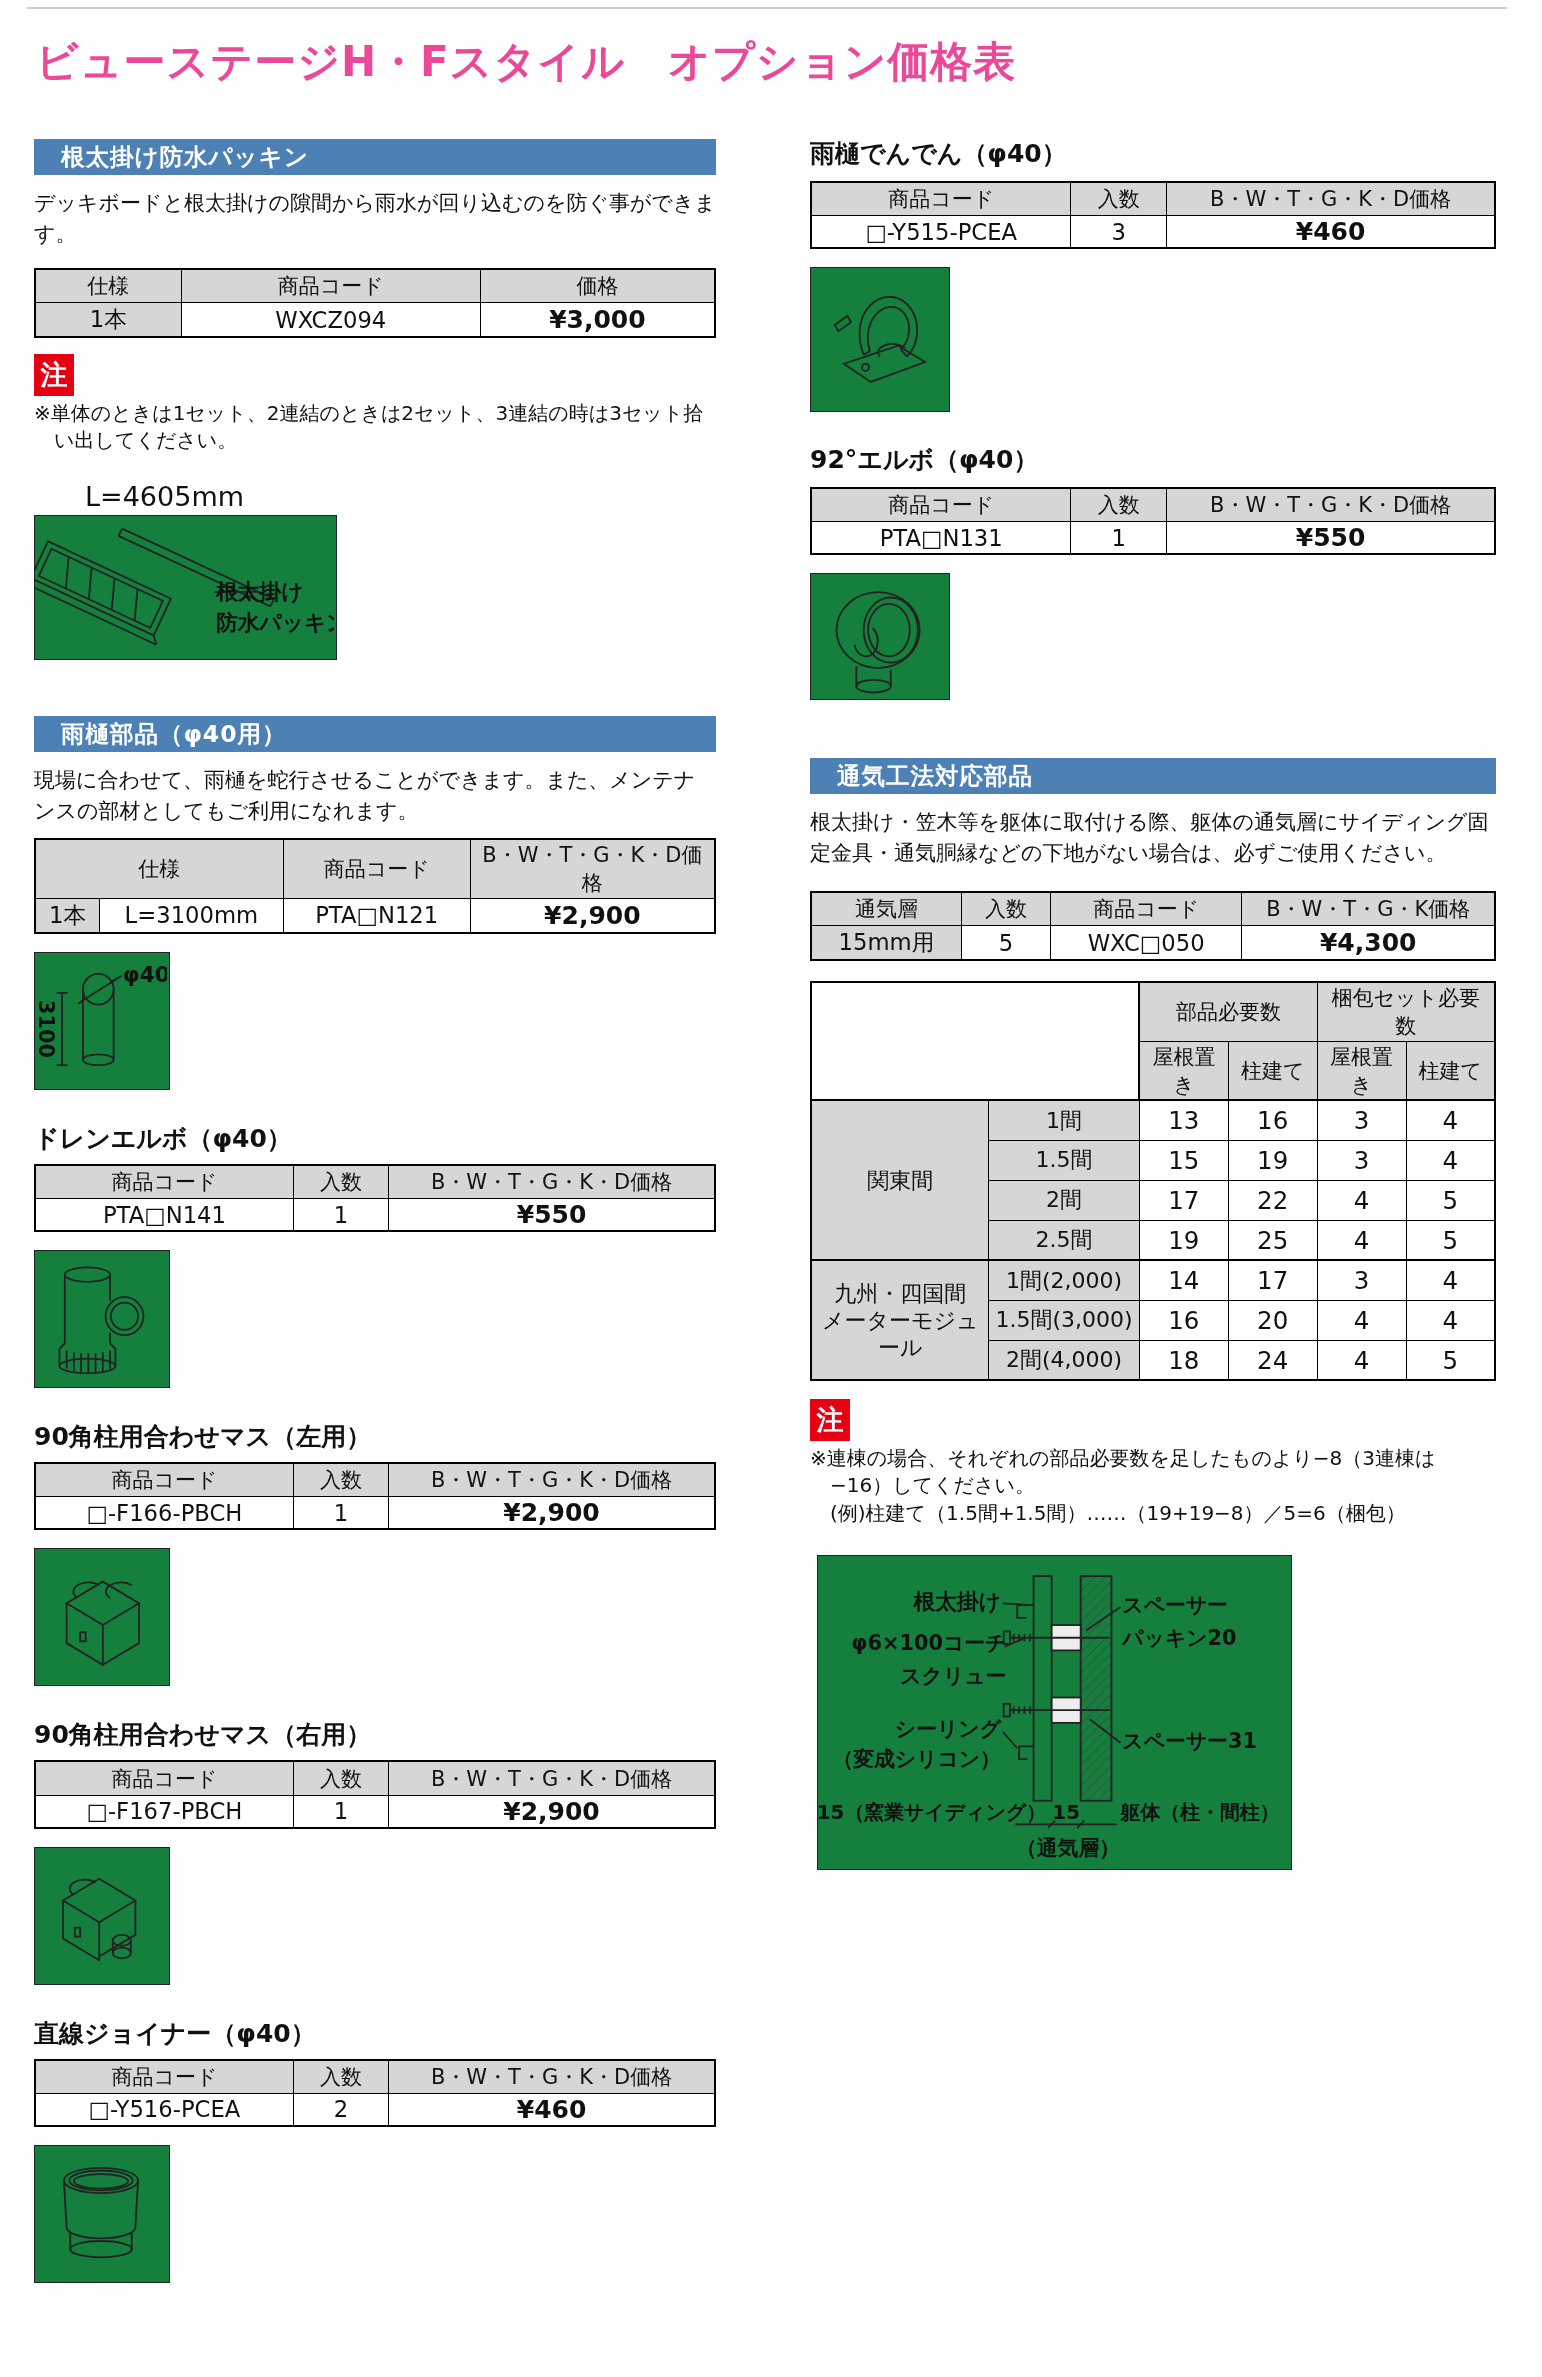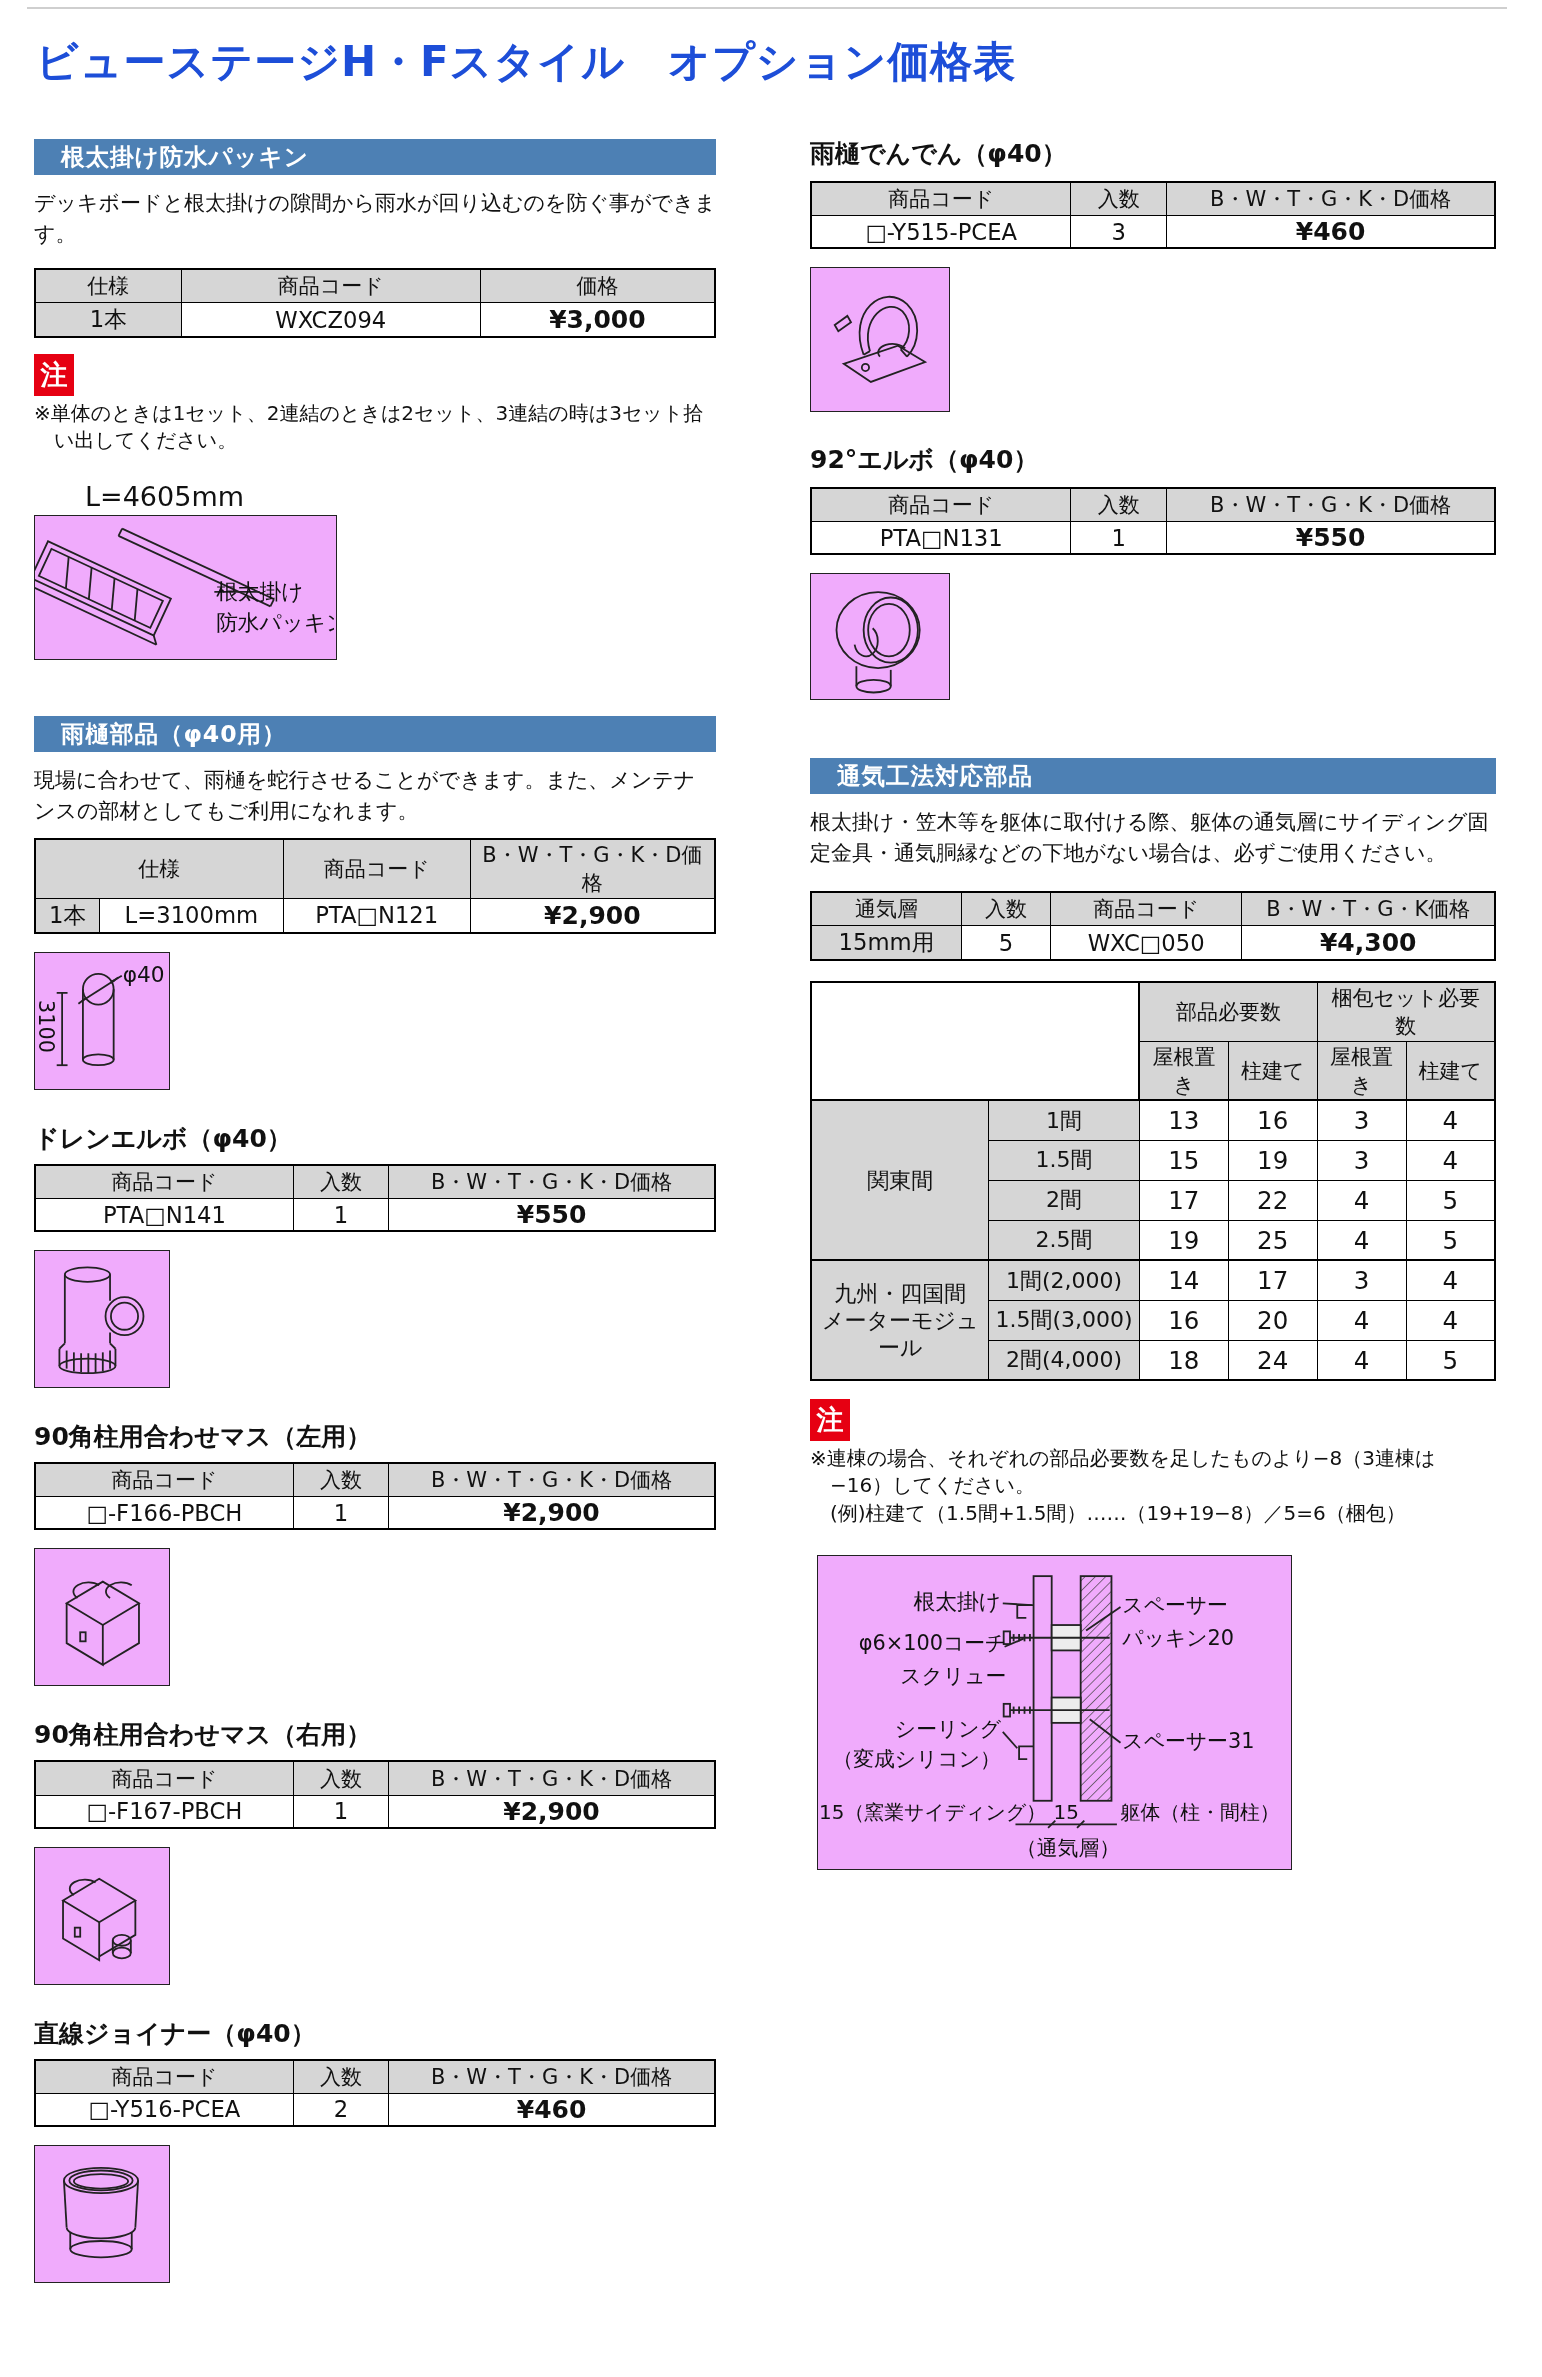--- a/index.html
+++ b/index.html
@@ -3,21 +3,21 @@
 <meta charset="utf-8">
 <style>
   * { margin:0; padding:0; box-sizing:border-box; }
   body { background:#fff; }
   .page {
     width:1542px; height:2377px; background:#fff; position:relative;
     font-family:"DejaVu Sans","Liberation Sans",sans-serif; color:#111;
     padding:7.2px 42px 0 34px; overflow:hidden;
   }
   .toprule { height:1.8px; background:#cfcfcf; margin:0 -7.2px; }
-  .title { font-size:42px; font-weight:bold; letter-spacing:0.9px; margin:25px 0 0 1.8px; color:#1d4ed8; }
+  .title { font-size:42px; font-weight:bold; letter-spacing:0.9px; margin:25px 0 0 1.8px; color:#ec4899; }
   .columns { display:flex; gap:94px; margin-top:49px; align-items:flex-start; }
   .col-left { width:682px; }
   .col-right { width:686px; }
 
   .secbar { background:#4d80b4; color:#fff; font-size:23.6px; font-weight:bold;
             height:36px; line-height:36px; padding-left:27px; letter-spacing:0.9px; }
   .desc { font-size:21px; line-height:31px; margin-top:12.7px; }
   .phead { font-size:25px; font-weight:bold; line-height:29px; }
 
   table { border-collapse:collapse; width:100%; table-layout:fixed; text-align:center; }
@@ -38,21 +38,21 @@
   .matrix tbody tr.group-start th, .matrix tbody tr.group-start td { border-top:2.7px solid #000; }
   .matrix td.val, .matrix th.size { border-left:1.8px solid #000; }
   .matrix .thickleft { border-left:2.7px solid #000; }
 
   .note-icon { width:40px; height:42px; background:#e60012; color:#fff; font-size:27px;
                font-weight:bold; display:flex; align-items:center; justify-content:center; }
   .note-text { font-size:20px; line-height:27px; margin-top:3.6px; padding-left:1em; text-indent:-1em; }
   .note-example { font-size:20px; line-height:29px; padding-left:1em; }
 
   .dim-label { font-size:27px; margin:27px 0 3.6px 51px; }
-  .dbox { border:1.8px solid #222; background:#f0abfc; }
+  .dbox { border:1.8px solid #222; background:#15803d;font-weight:bold; }
   .dbox svg { display:block; }
   svg text { font-family:"DejaVu Sans","Liberation Sans",sans-serif; fill:#111; }
   svg .ln { stroke:#222; fill:none; stroke-width:2; }
 
   .mt12{margin-top:11px} .mt14{margin-top:12.7px} .mt18{margin-top:16.3px} .mt20{margin-top:18px}
   .mt22{margin-top:20px} .mt24{margin-top:22px} .mt26{margin-top:23.6px} .mt30{margin-top:27px}
   .mt36{margin-top:33px} .mt38{margin-top:34px} .mt62{margin-top:56px} .mt64{margin-top:58px}
 </style>
 </head>
 <body>

